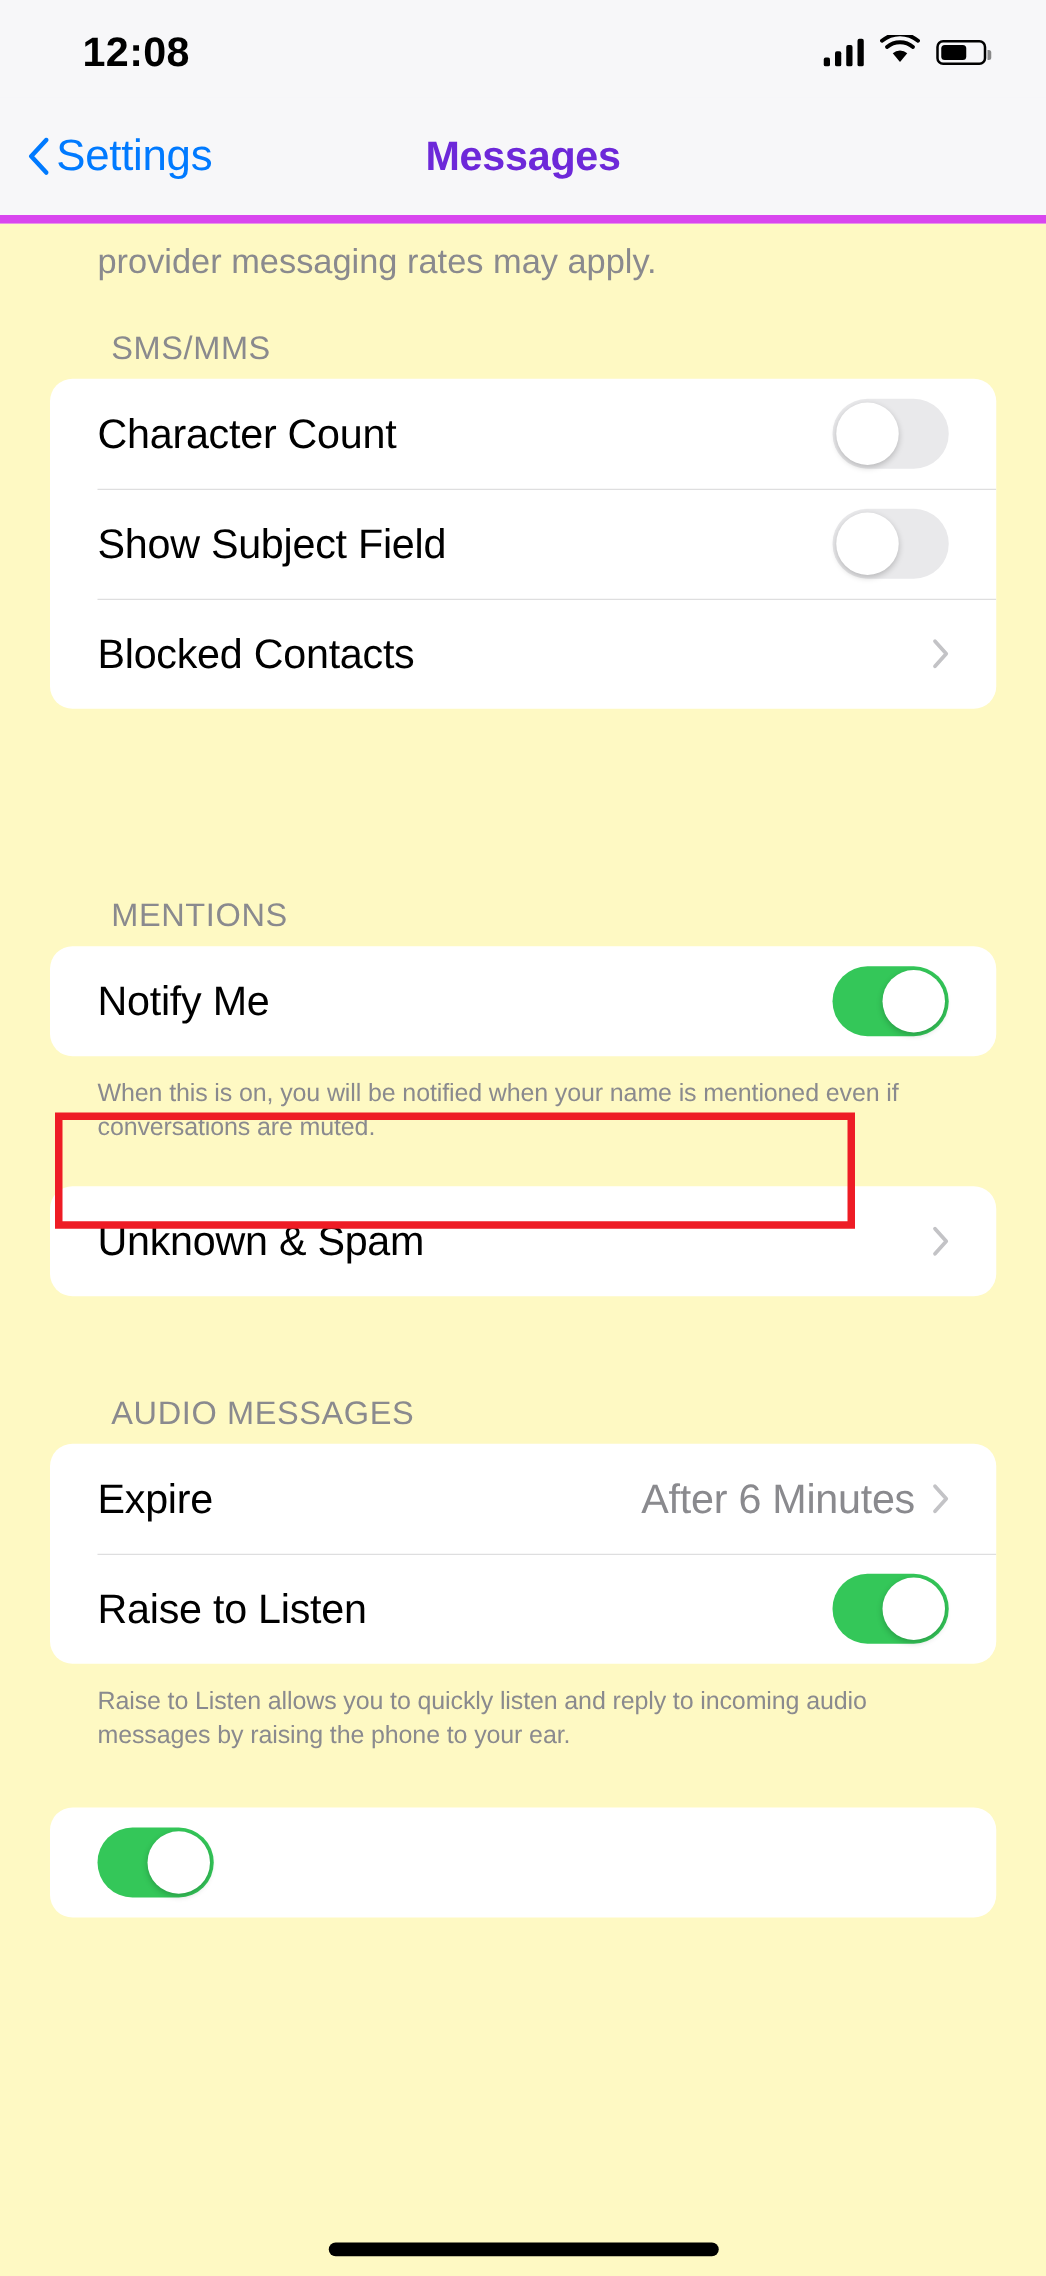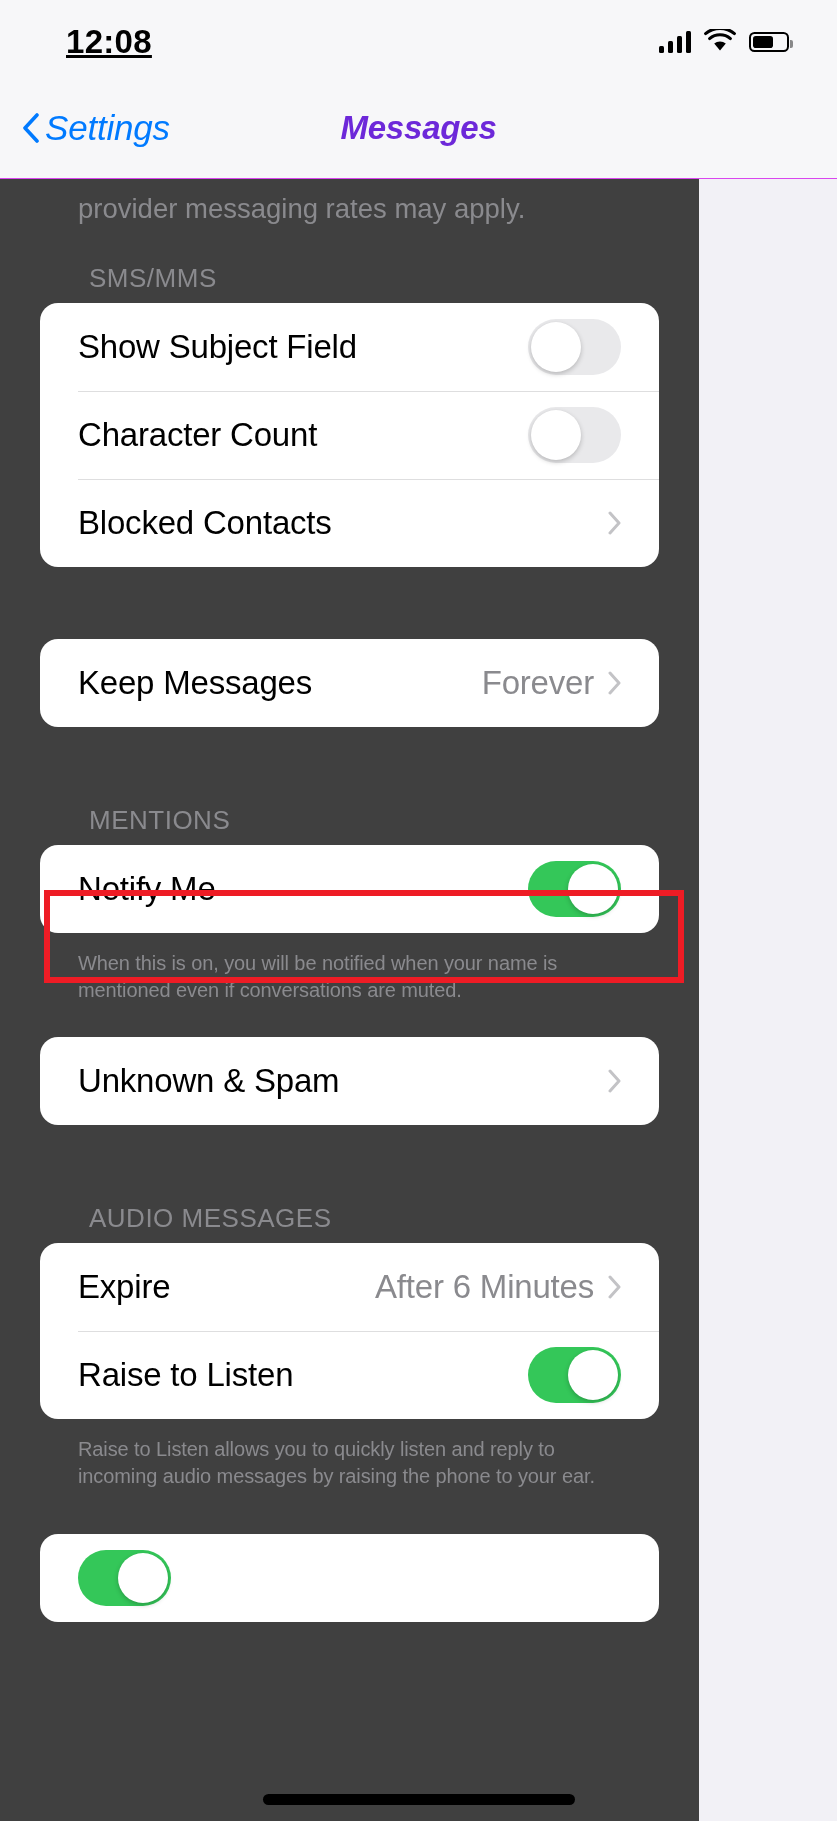--- a/index.html
+++ b/index.html
@@ -11,50 +11,49 @@
     overflow:hidden;
   }
   #phone { position:relative; width:837px; height:1821px; background:#f2f1f6; }
 
   
   .statusbar {
     position:absolute; top:0; left:0; width:837px; height:78px;
     background:#f7f7f9;
     display:flex; align-items:center; justify-content:space-between;
     padding:0 48px 0 66px;
-    text-decoration:underline;
   }
   .status-time { font-size:33px; font-weight:700; color:#000; letter-spacing:.3px; padding-top:6px; }
   .status-right { display:flex; align-items:center; gap:13px; padding-top:6px; }
 
   .bars { display:flex; align-items:flex-end; gap:3.5px; height:22px; }
   .bars i { display:block; width:5.5px; background:#000; border-radius:1.5px; }
   .bars i:nth-child(1){ height:7px; }
   .bars i:nth-child(2){ height:12px; }
   .bars i:nth-child(3){ height:17px; }
   .bars i:nth-child(4){ height:22px; }
 
   .battery { position:relative; width:40px; height:20px; border:2.4px solid #000; border-radius:5.5px; }
   .battery::after { content:""; position:absolute; right:-6px; top:6px; width:3px; height:8px; background:#000; border-radius:0 2px 2px 0; opacity:.45; }
   .battery span { position:absolute; left:2.3px; top:2.3px; bottom:2.3px; width:55%; background:#000; border-radius:2.8px; display:block; }
 
   
   .navbar {
     position:absolute; top:78px; left:0; width:837px; height:101px;
     background:#f7f7f9;
-    border-bottom:1px solid #d946ef;
-    display:flex; align-items:center;font-style:italic;
+    border-bottom:7px solid #d946ef;
+    display:flex; align-items:center;
   }
   .back-btn { position:absolute; left:22px; display:flex; align-items:center; gap:6px; cursor:pointer; }
   .chev-back { width:17px; height:30px; }
   .back-label { font-size:35px; color:#007aff; letter-spacing:-.2px; }
   .nav-title { width:100%; text-align:center; font-size:33px; font-weight:700; color:#6d28d9; letter-spacing:-.2px; }
 
   
-  .content { position:absolute; top:179px; left:0; width:699px; height:1642px; background:#404040; }
+  .content { position:absolute; top:179px; left:0; width:837px; height:1642px; background:#fef9c3; }
 
   .partial-note {
     padding:12px 78px 0 78px;
     font-size:27.5px; color:#8a8a8e; line-height:1.32;
   }
 
   .sec-header {
     font-size:26px; color:#8a8a8e; letter-spacing:.5px;
     padding:0 0 9px 78px; text-transform:uppercase;margin-left:11px;
   }
@@ -142,57 +141,44 @@
   </div>
 
   <div class="content">
 
     <div class="partial-note">provider messaging rates may apply.</div>
 
     <div style="height:36px"></div>
     <div class="sec-header">SMS/MMS</div>
     <div class="card">
       <div class="row">
+        <span class="row-label">Character Count</span>
+        <span class="toggle off">
+            <span class="knob"></span>
+          </span>
+      </div>
+      <div class="row">
         <span class="row-label">Show Subject Field</span>
-        <span class="toggle off">
-            <span class="knob"></span>
-          </span>
-      </div>
-      <div class="row">
-        <span class="row-label">Character Count</span>
         <span class="toggle off">
             <span class="knob"></span>
           </span>
       </div>
       <div class="row">
         <span class="row-label">Blocked Contacts</span>
         <span class="row-right">
           <span class="chev">
             <svg width="13" height="24" viewBox="0 0 13 24">
                 <path d="M2 2 L11 12 L2 22" stroke="#c3c3c6" stroke-width="3" fill="none" stroke-linecap="round" stroke-linejoin="round"></path>
               </svg>
           </span>
         </span>
       </div>
     </div>
 
     <div style="height:72px"></div>
-    <div class="card">
-      <div class="row">
-        <span class="row-label">Keep Messages</span>
-        <span class="row-right">
-          <span class="row-value">Forever</span>
-          <span class="chev">
-            <svg width="13" height="24" viewBox="0 0 13 24">
-                <path d="M2 2 L11 12 L2 22" stroke="#c3c3c6" stroke-width="3" fill="none" stroke-linecap="round" stroke-linejoin="round"></path>
-              </svg>
-          </span>
-        </span>
-      </div>
-    </div>
 
     <div style="height:78px"></div>
     <div class="sec-header">MENTIONS</div>
     <div class="card">
       <div class="row">
         <span class="row-label">Notify Me</span>
         <span class="toggle on">
             <span class="knob"></span>
           </span>
       </div>

